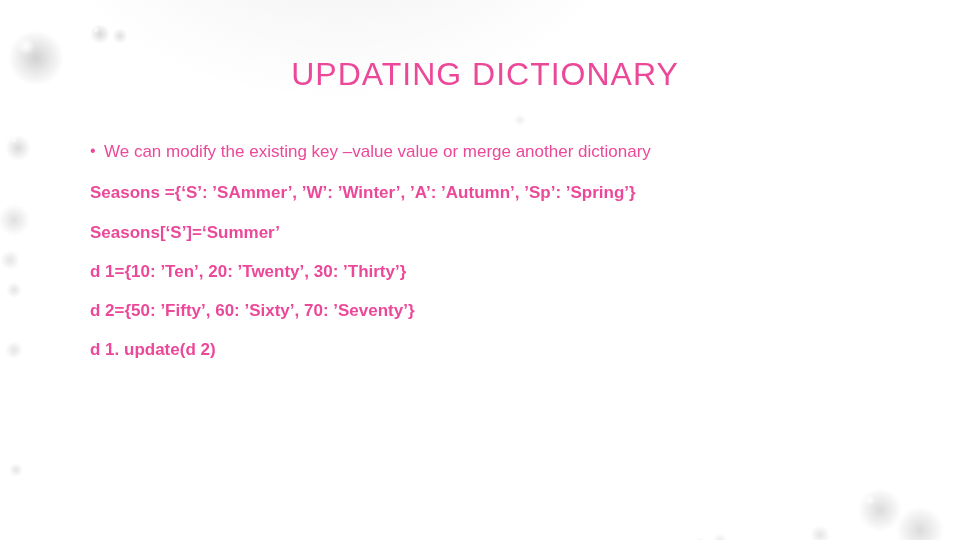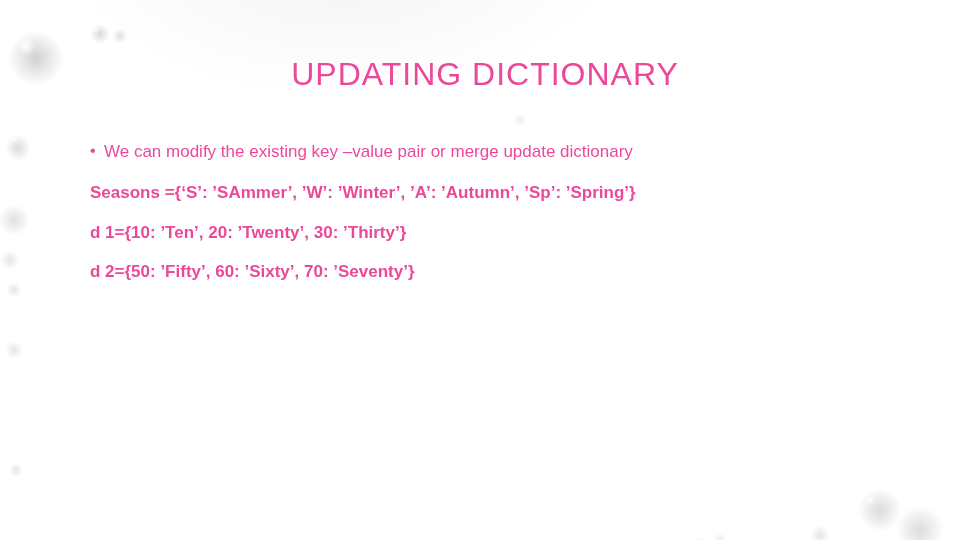--- a/index.html
+++ b/index.html
@@ -97,21 +97,23 @@
 <body>
 
 <div class="slide">
 
   <h1 class="title">UPDATING DICTIONARY</h1>
 
   <div class="body">
 
     <div class="bullet">
       <span class="dot">•</span>
-      <span class="txt">We can modify the existing key –value pair or merge update dictionary</span>
+      <span class="txt">We can modify the existing key –value value or merge another dictionary</span>
     </div>
 
     <p class="codeish">Seasons ={‘S’: ’SAmmer’, ’W’: ’Winter’, ’A’: ’Autumn’, ’Sp’: ’Spring’}</p>
+    <p class="codeish">Seasons[‘S’]=‘Summer’</p>
     <p class="codeish">d 1={10: ’Ten’, 20: ’Twenty’, 30: ’Thirty’}</p>
     <p class="codeish">d 2={50: ’Fifty’, 60: ’Sixty’, 70: ’Seventy’}</p>
+    <p class="codeish">d 1. update(d 2)</p>
 
   </div>
 </div>
 
 </body></html>

